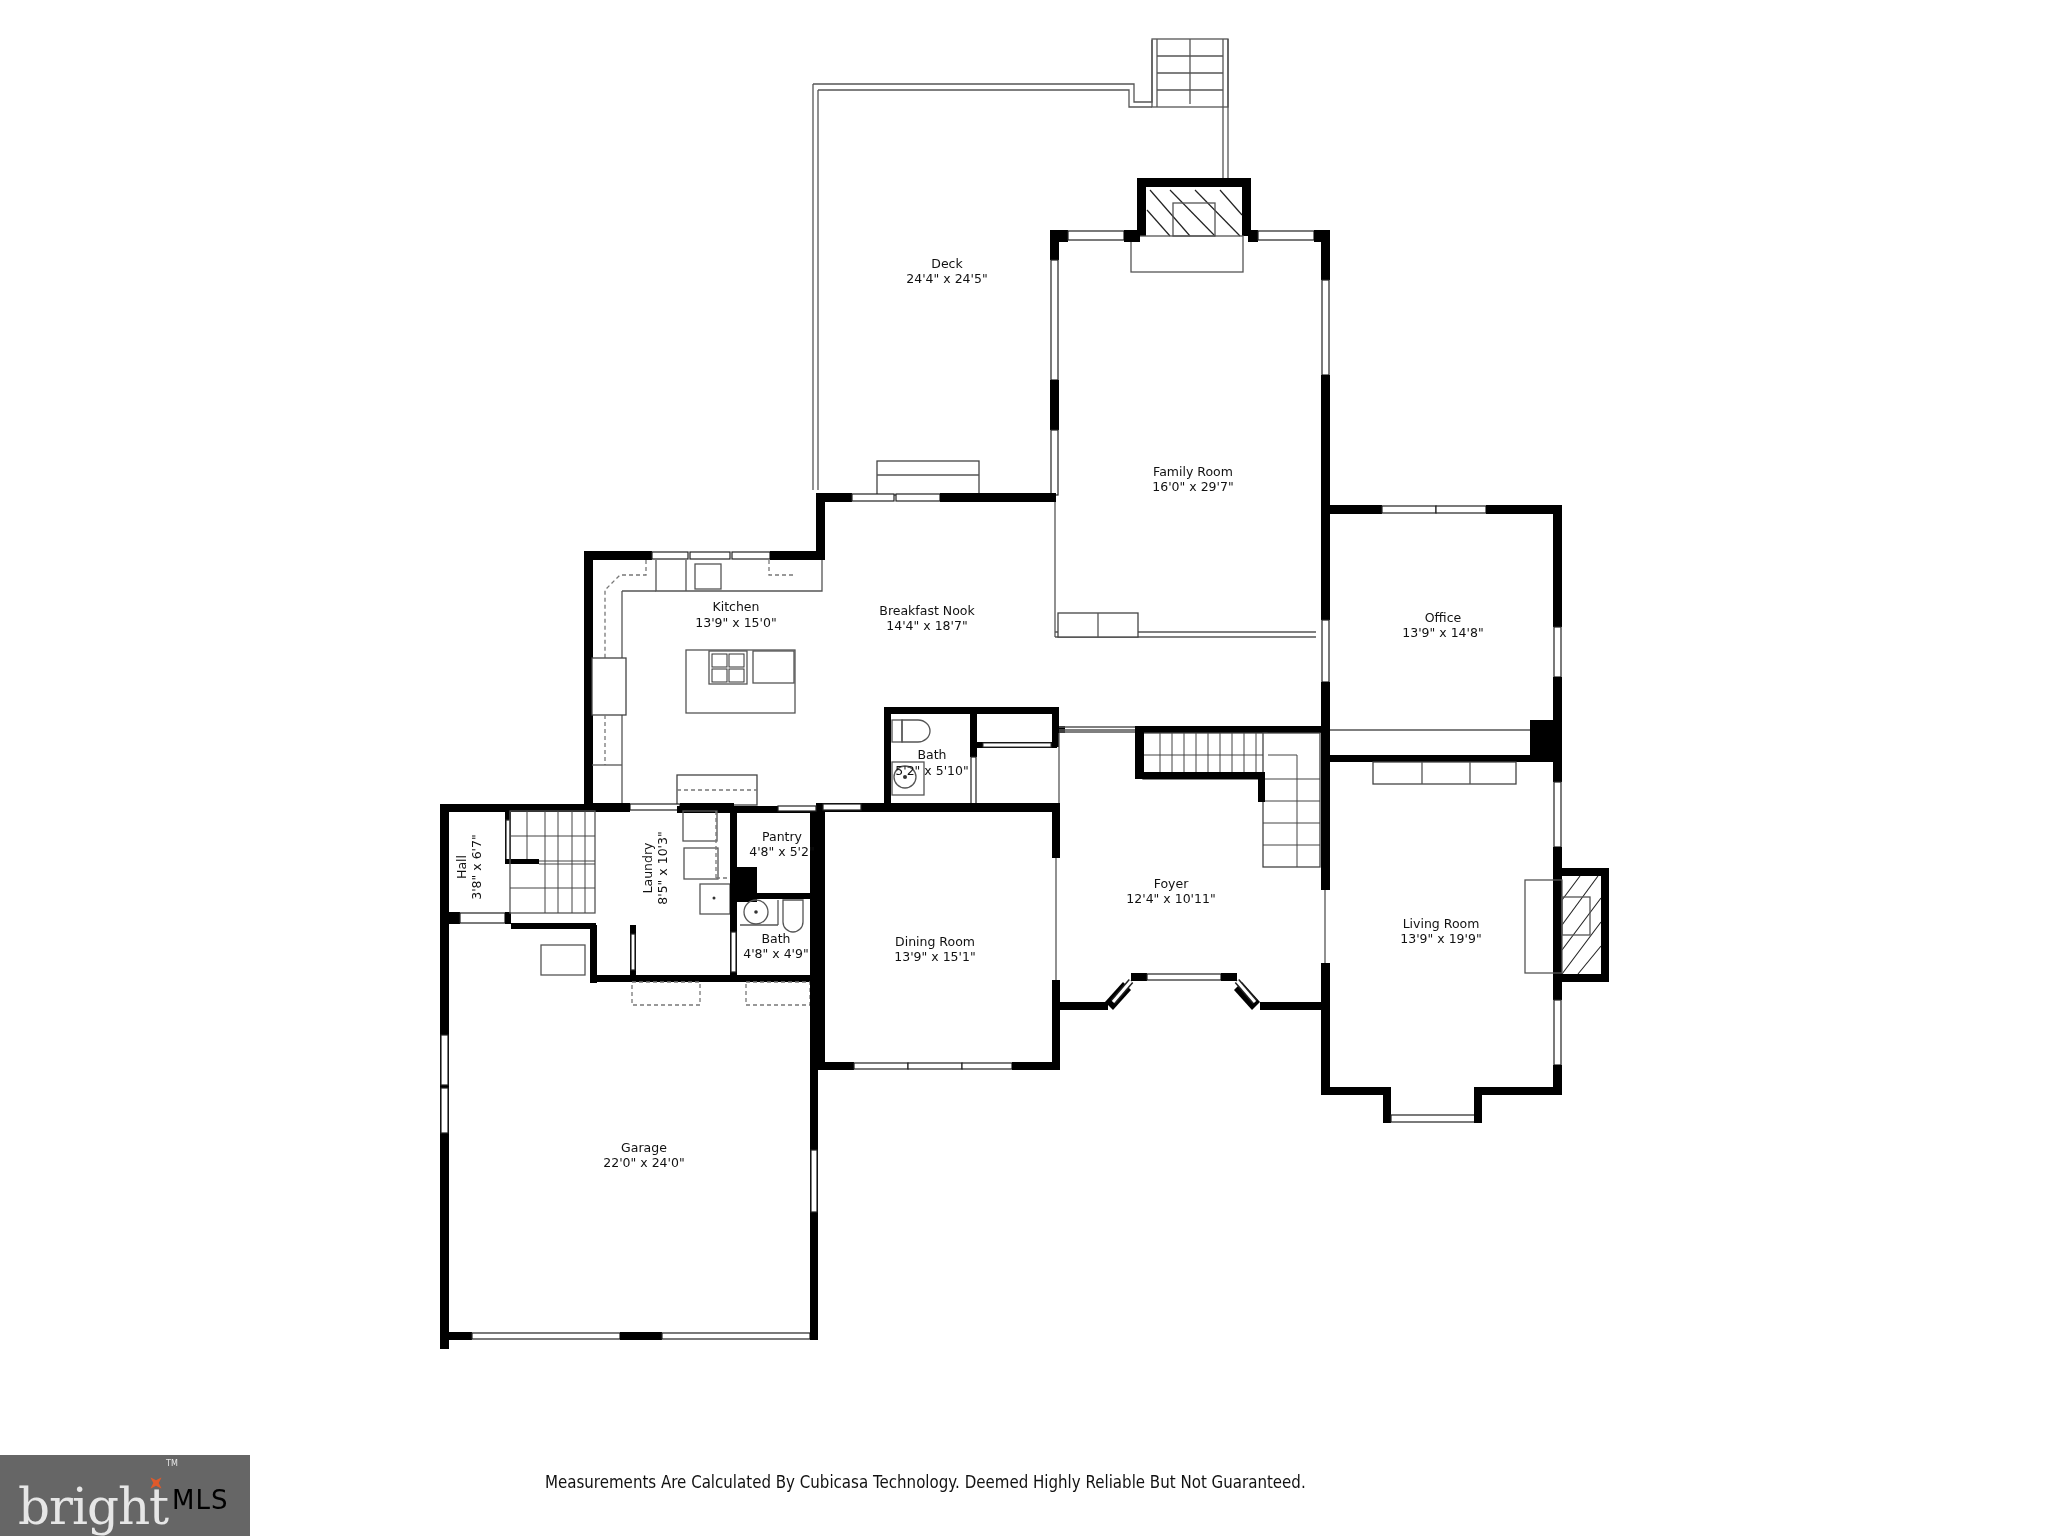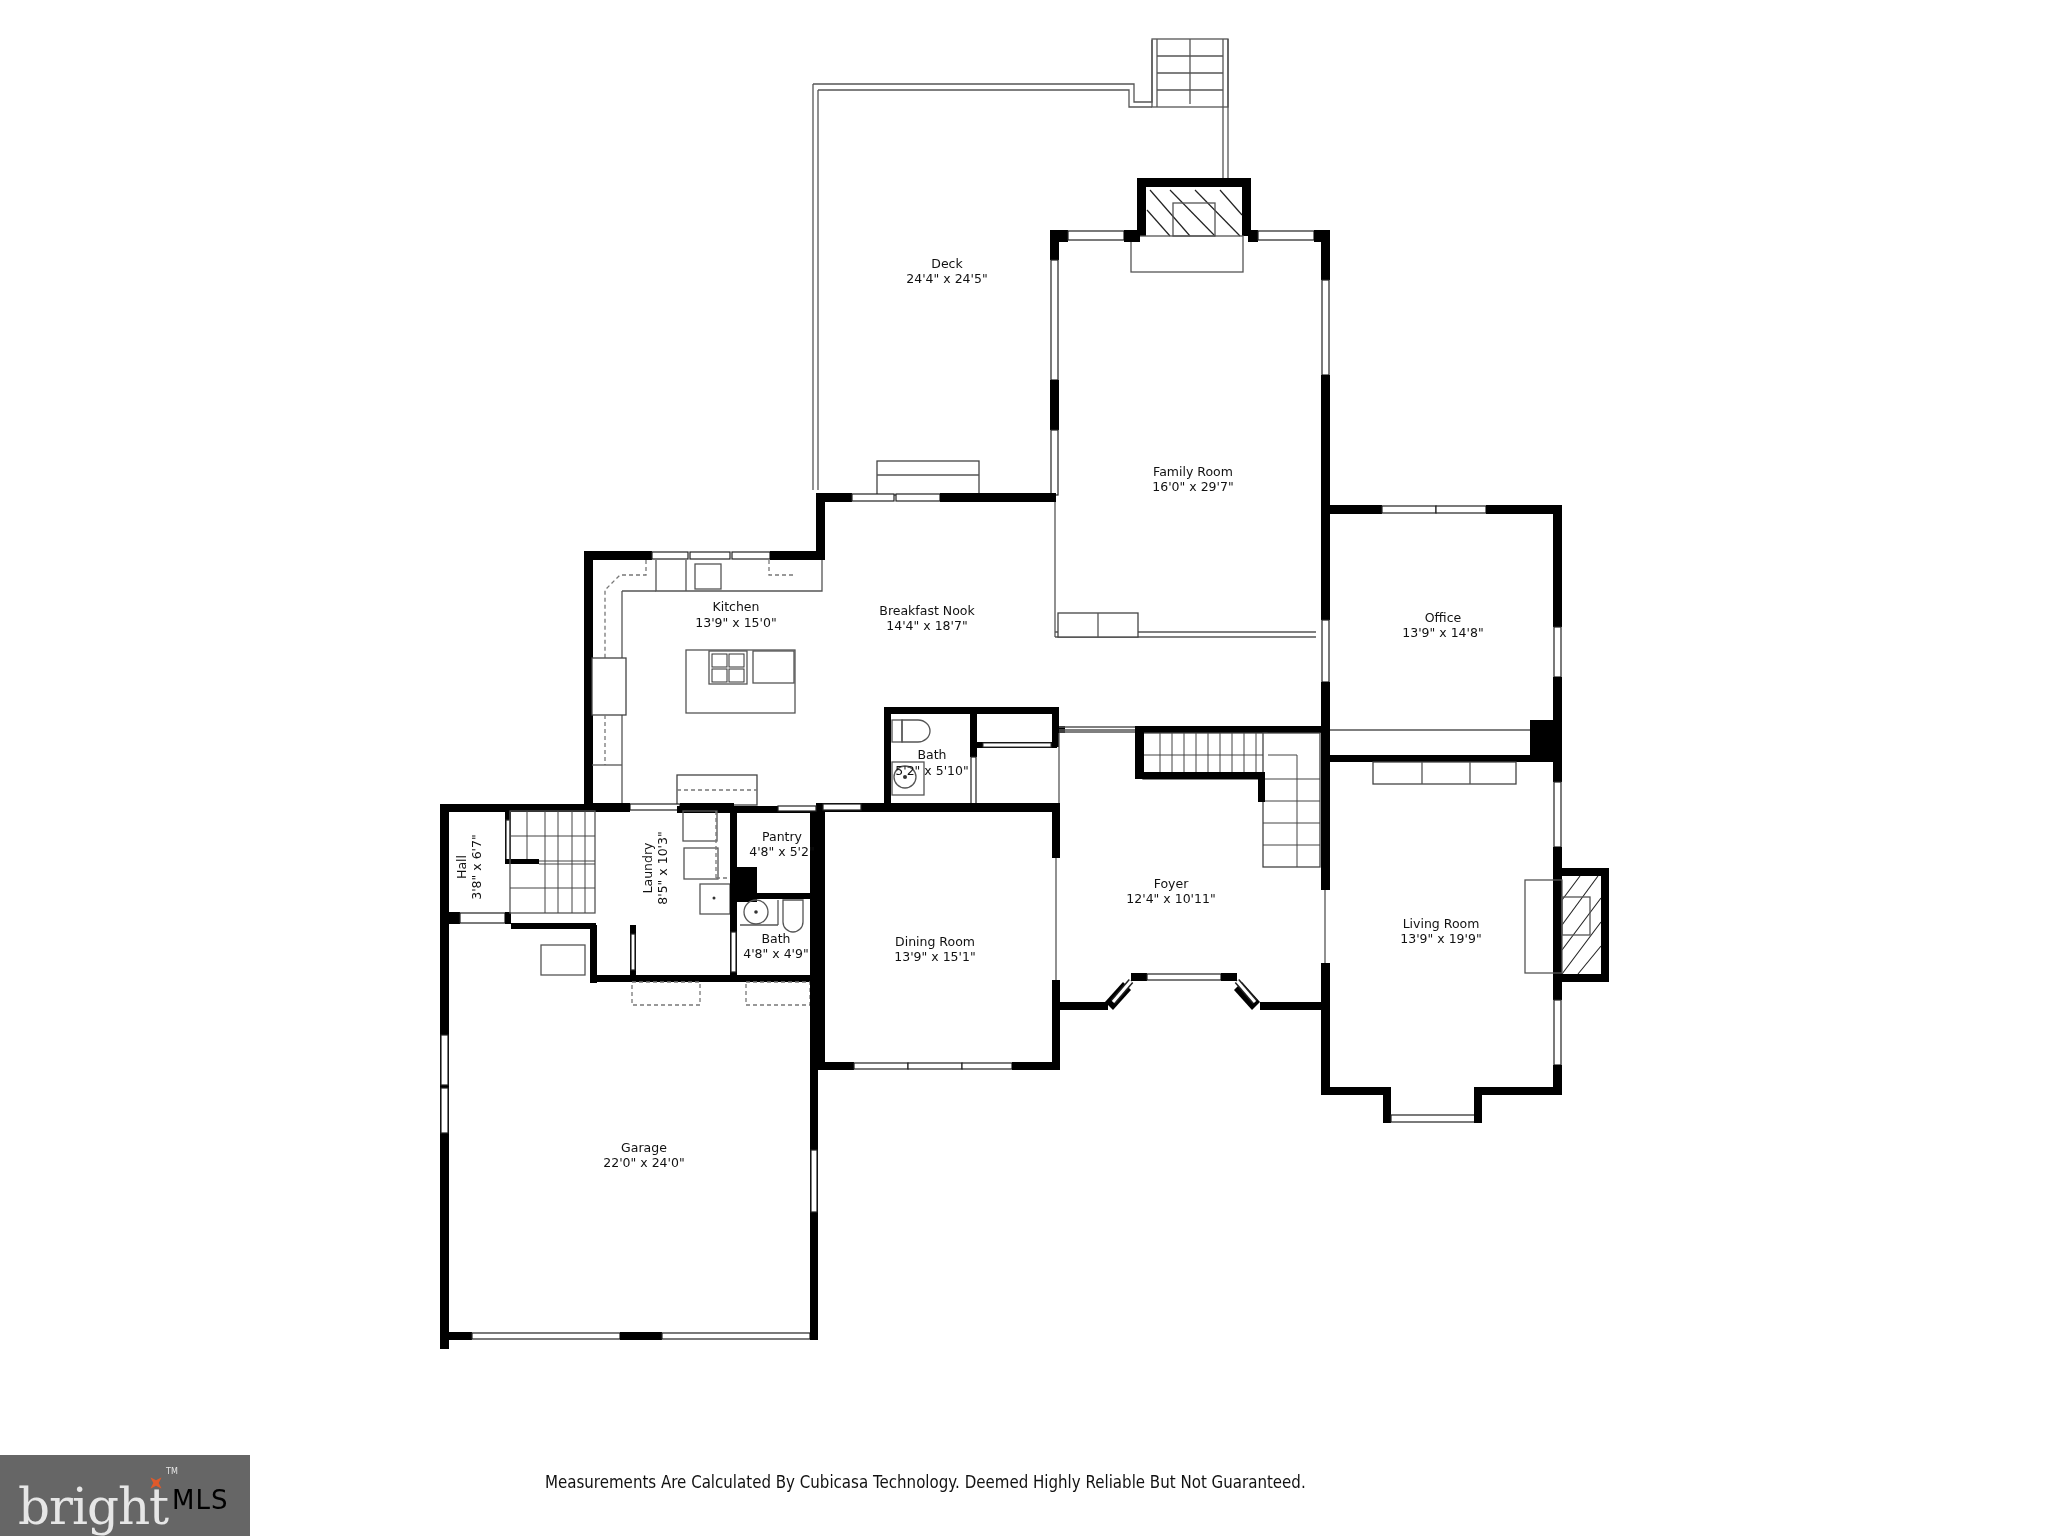--- a/index.html
+++ b/index.html
@@ -7,21 +7,21 @@
   #plan { position: absolute; left: 0; top: 0; width: 2048px; height: 1536px; }
   .wall { fill: #000; }
   .thin { fill: none; stroke: #555; stroke-width: 1.3; }
   .thin2 { fill: #fff; stroke: #444; stroke-width: 1.3; }
   .dash { fill: none; stroke: #777; stroke-width: 1.3; stroke-dasharray: 4 3; }
   .win { fill: #fff; stroke: #222; stroke-width: 1.2; }
   .room-label { font-family: "DejaVu Sans", sans-serif; font-size: 12.5px; fill: #111; text-anchor: middle; }
   .logo { position: absolute; left: 0; top: 1455px; width: 250px; height: 81px; background: #666666; }
   .logo-bright { position: absolute; left: 18px; top: 8px; font-family: "DejaVu Serif", serif; font-size: 50px; color: #e6e6e6; letter-spacing: -1px; margin-top: 15px; }
   .logo-star { position: absolute; left: 148px; top: 20px; width: 16px; height: 16px; background: #e05a2b; transform: rotate(45deg); clip-path: polygon(50% 0, 62% 38%, 100% 50%, 62% 62%, 50% 100%, 38% 62%, 0 50%, 38% 38%); }
-  .logo-tm { position: absolute; left: 166px; top: 12px; font-size: 8px; color: #e6e6e6; font-family: "DejaVu Sans", sans-serif; }
+  .logo-tm { position: absolute; left: 166px; top: 4px; font-size: 8px; color: #e6e6e6; font-family: "DejaVu Sans", sans-serif; }
   .logo-mls { position: absolute; left: 172px; top: 30px; font-size: 26px; color: #000000; font-family: "DejaVu Sans", sans-serif; letter-spacing: 1px; }
   .disclaimer { position: absolute; left: 545px; top: 1472px; font-family: "DejaVu Sans", sans-serif; font-size: 17.5px; color: #111; transform: scaleX(0.86); transform-origin: left top; white-space: nowrap; }
 </style>
 </head>
 <body>
 
 <svg id="plan" viewBox="0 0 2048 1536" xmlns="http://www.w3.org/2000/svg">
 
   <g>
     <polyline class="thin" points="813,84 1134,84 1134,102 1152,102 1152,40"></polyline>

